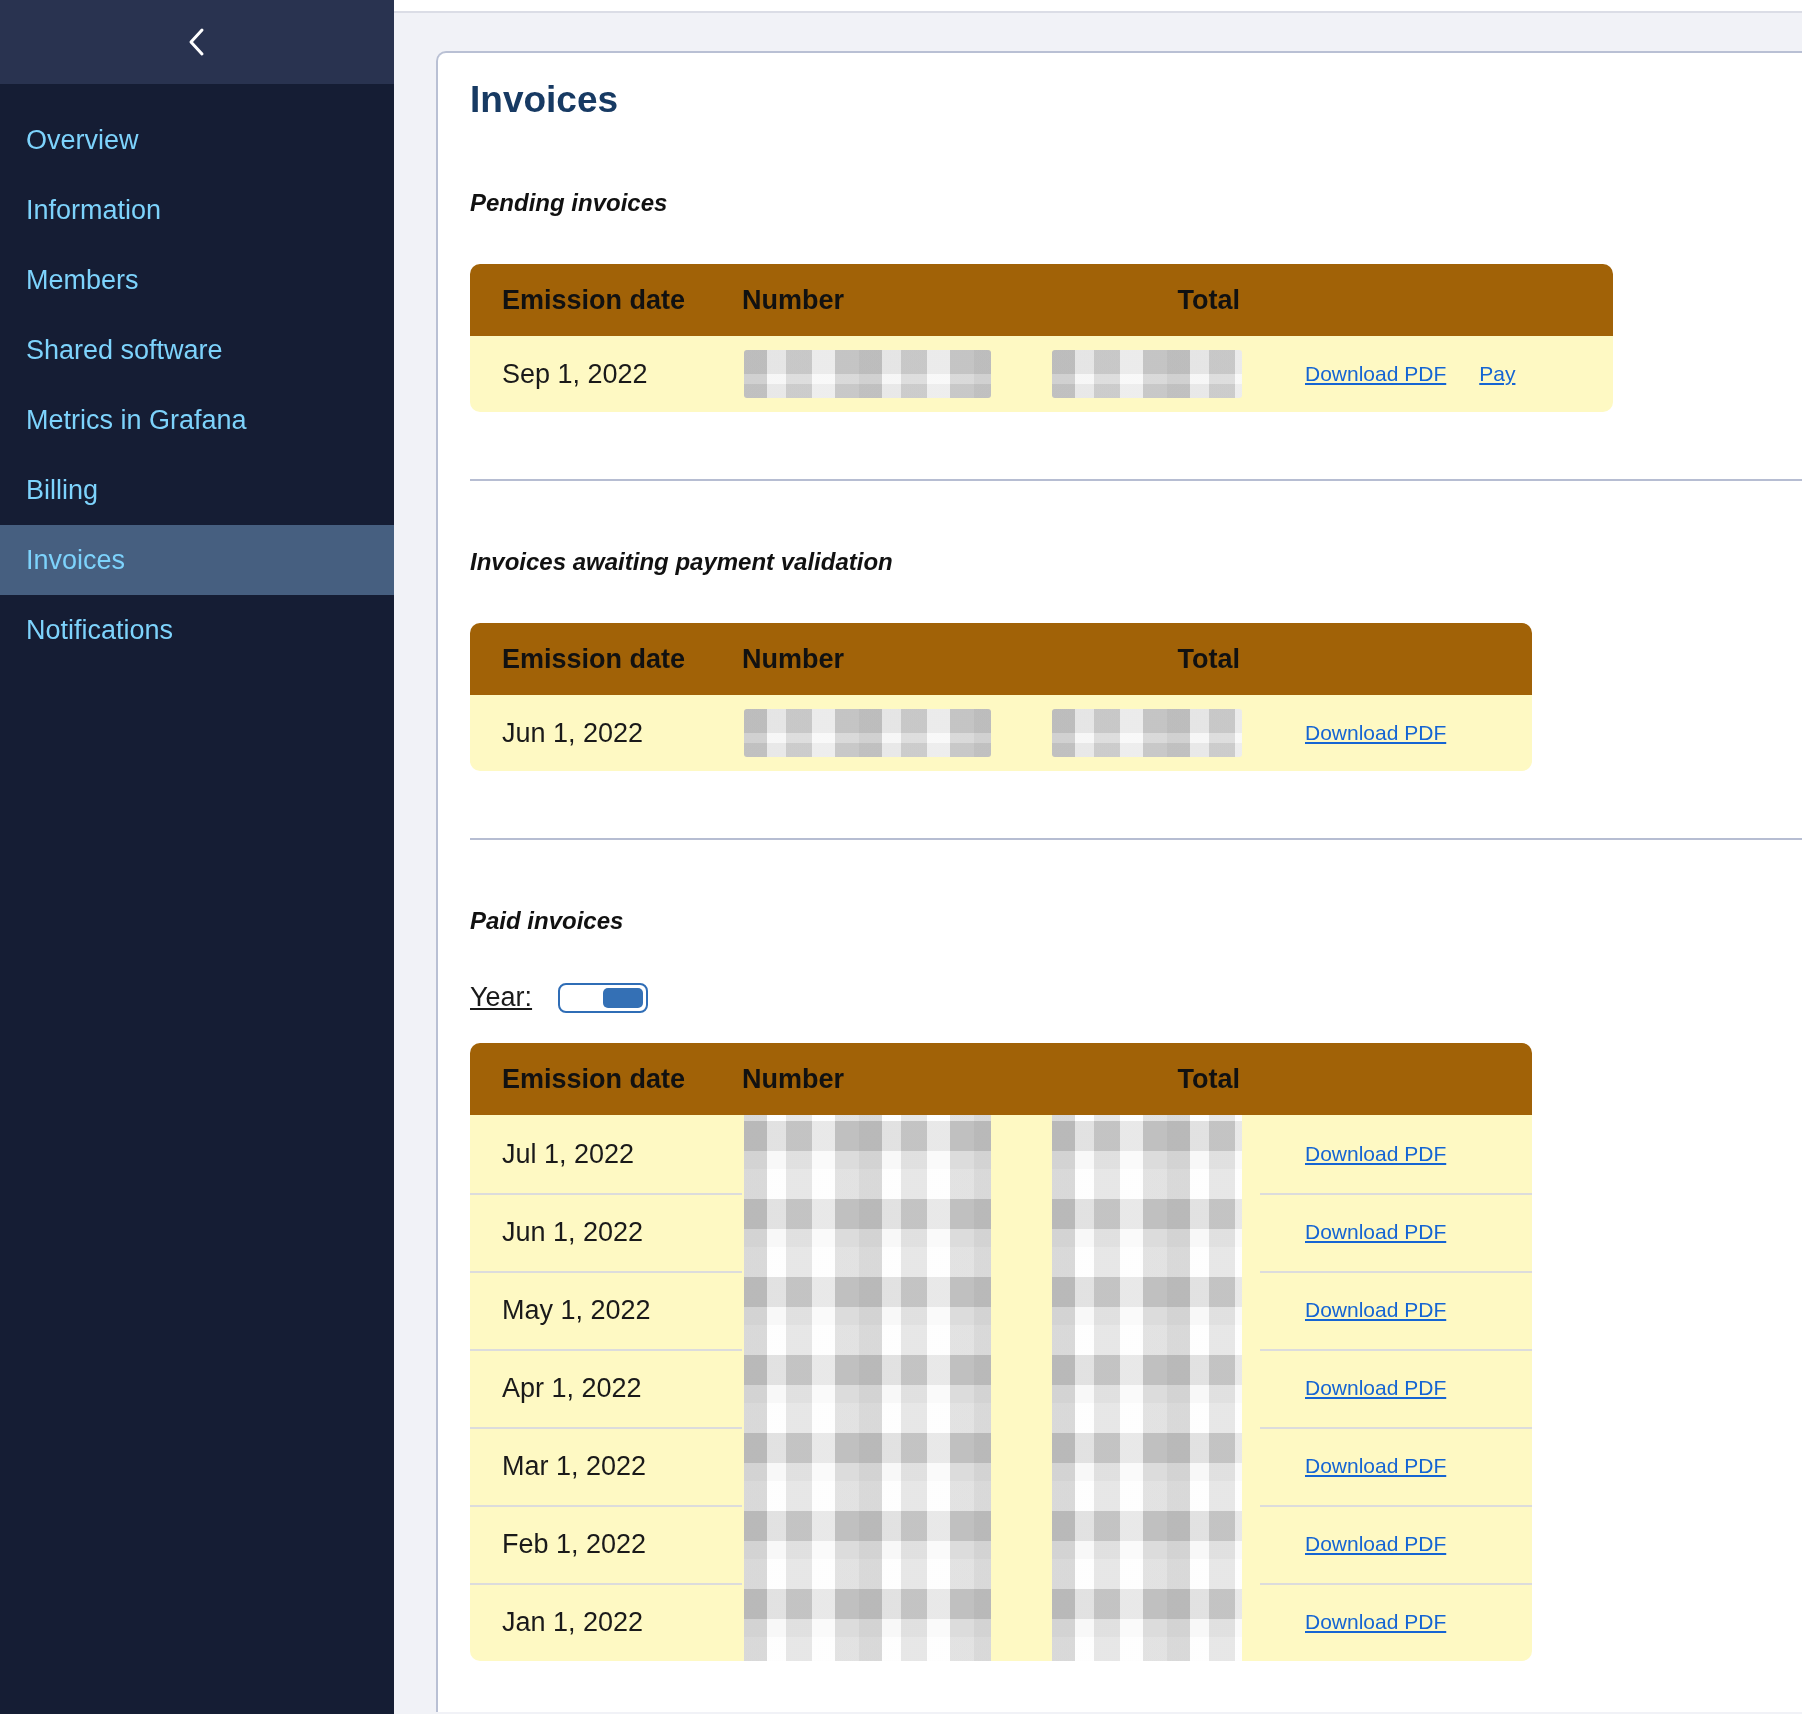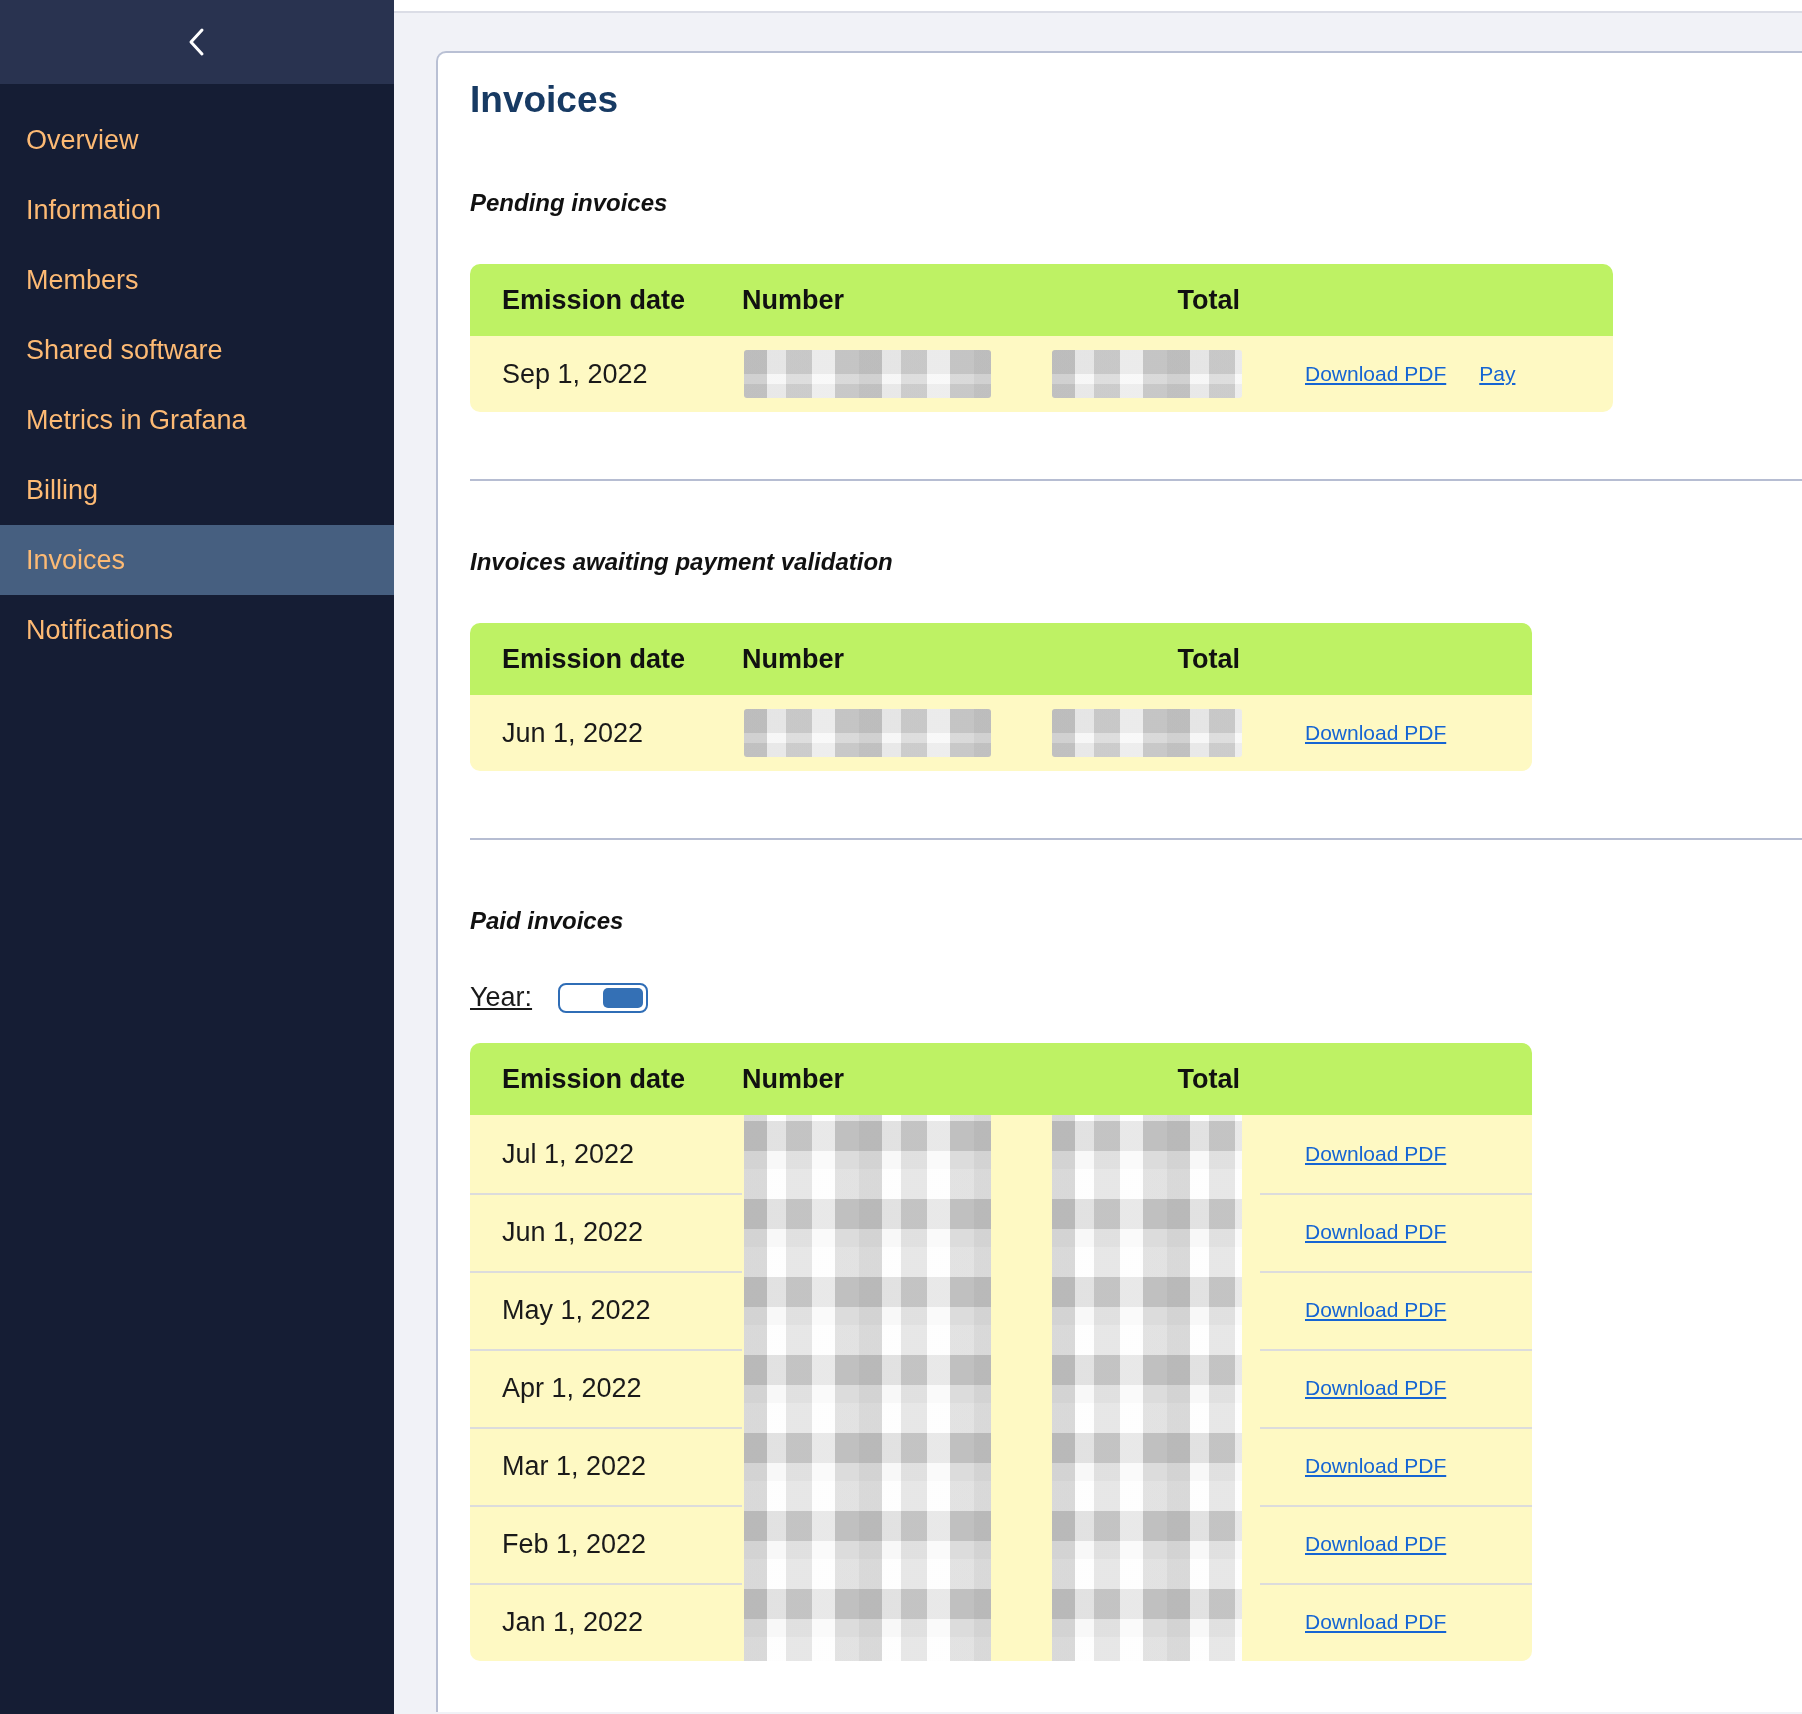--- a/index.html
+++ b/index.html
@@ -15,21 +15,21 @@
   
   .sidebar { flex: 0 0 394px; width: 394px; height: 100%; background: #151d34; }
   .sidebar-top {
     height: 84px; background: #293350;
     display: flex; align-items: center; justify-content: center;
   }
   .collapse-btn { background: none; border: none; padding: 6px 10px; cursor: pointer; line-height: 0; }
   .nav { padding-top: 21px; }
   .nav-item {
     height: 70px; display: flex; align-items: center;
-    padding-left: 26px; color: #fdba74; font-size: 27px; cursor: pointer;
+    padding-left: 26px; color: #7dd3fc; font-size: 27px; cursor: pointer;
   }
   .nav-item.active { background: #465f80; }
 
   
   .main { flex: 1 1 auto; height: 100%; }
   .top-strip { height: 13px; background: #ffffff; border-bottom: 2px solid #dbdde6; }
   .card {
     margin: 38px 0 0 42px;
     height: 1661px;
     background: #ffffff;
@@ -44,21 +44,21 @@
   .sep { height: 2px; background: #b6bdd2; margin-top: 67px; }
 
   
   .table { margin-top: 44px; font-size: 27px; }
   .table.wide { width: 1143px; }
   .table.narrow { width: 1062px; }
   .table.multi { margin-top: 30px; }
   .thead {
     display: grid; grid-template-columns: 272px 268px 250px 1fr;
     height: 72px; align-items: center;
-    background: #bef264; border-radius: 10px 10px 0 0;
+    background: #a16207; border-radius: 10px 10px 0 0;
     font-weight: 700; color: #111111;
   }
   .th-date { padding-left: 32px; }
   .th-total { justify-self: end; padding-right: 20px; }
   .tbody { background: #fef9c3; border-radius: 0 0 10px 10px; overflow: hidden; }
   .trow {
     display: grid; grid-template-columns: 272px 268px 250px 1fr;
     align-items: center; position: relative;
   }
   .single .trow { height: 76px; }

